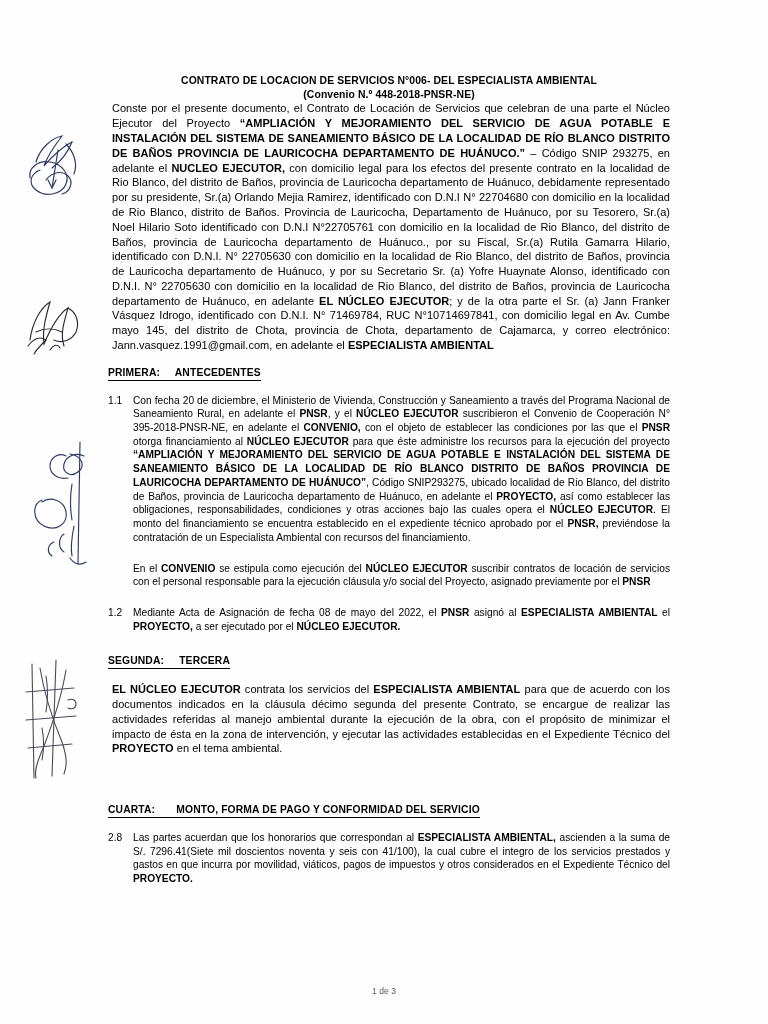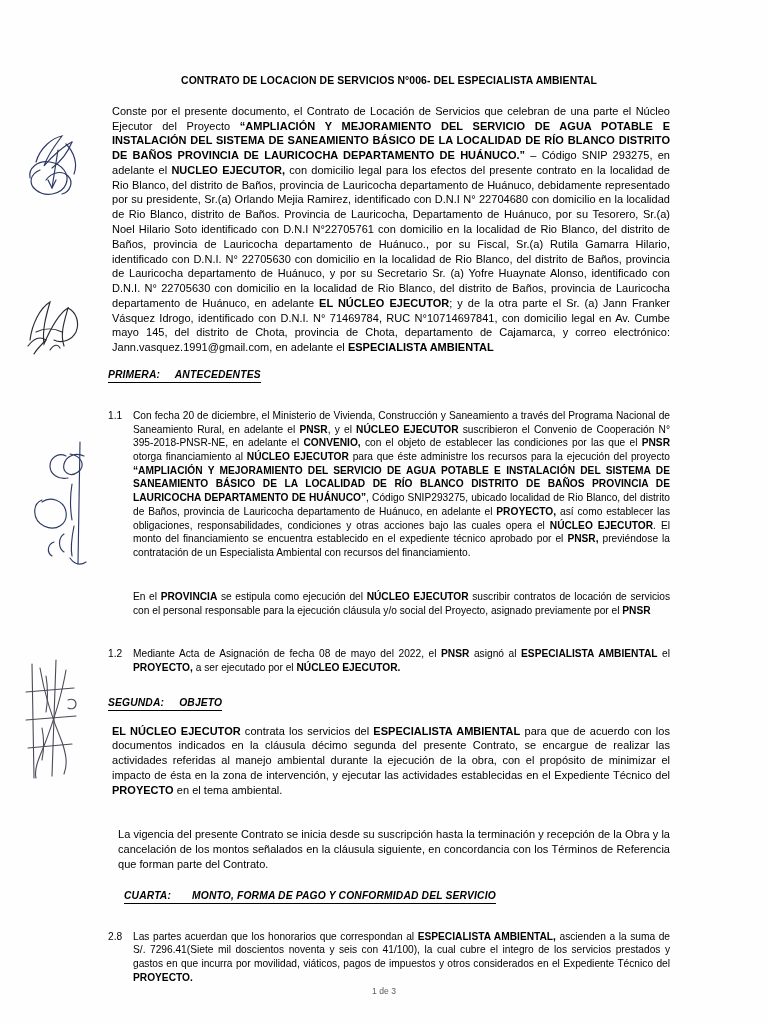--- a/index.html
+++ b/index.html
@@ -31,21 +31,20 @@
     top: 74px;
     width: 562px;
   }
 
   .title-block {
     text-align: center;
     font-weight: bold;
     font-size: 10.4px;
     line-height: 1.32;
     letter-spacing: 0.1px;
-    margin-bottom: 16px;
   }
   .title-line1 { display: block; }
   .title-line2 { display: block; }
 
   p.para {
     margin: 0 0 0 4px;
     font-size: 11px;
     line-height: 1.345;
     text-align: justify;
     text-justify: inter-word;
@@ -57,21 +56,20 @@
 
   .gap-s { height: 9px; }
   .gap-m { height: 13px; }
   .gap-l { height: 17px; }
 
   
   .clause-row {
     display: flex;
     font-size: 10.2px;
     line-height: 1.345;
-    margin-top: 13px;
   }
   .clause-num {
     flex: 0 0 auto;
     width: 25px;
     text-align: left;
   }
   .clause-text {
     flex: 1 1 auto;
     text-align: justify;
     text-justify: inter-word;
@@ -82,21 +80,21 @@
     font-weight: bold;
     font-size: 10.3px;
     letter-spacing: 0.15px;
     white-space: pre;
     display: inline-block;
     border-bottom: 1.3px solid #000;
     padding-bottom: 0px;
     line-height: 1.25;
   }
   .section-head-wrap { margin-left: -26px; }
-  .section-head-wrap.indentA { margin-left: 0px; font-style: italic; }
+  .section-head-wrap.indentA { margin-left: 0px; }
 
   
   .page-footer {
     position: absolute;
     left: 0;
     right: 0;
     top: 986px;
     text-align: center;
     font-size: 8.6px;
     color: #5d5d63;
@@ -174,20 +172,21 @@
         <path d="M20 70 C22 80, 22 92, 20 102"></path>
         <path d="M46 42 C50 40, 54 42, 54 46 C54 50, 50 52, 46 50"></path>
       </g>
     </svg>
   </div>
 
   <div class="doc-body">
 
     <div class="title-block">
       <span class="title-line1">CONTRATO DE LOCACION DE SERVICIOS N°006- DEL ESPECIALISTA AMBIENTAL</span>
+      <span class="title-line2">(Convenio N.º 448-2018-PNSR-NE)</span>
     </div>
 
     <p class="para"><span>Conste por el presente documento, el Contrato de Locación de Servicios que celebran de una parte el Núcleo Ejecutor del Proyecto </span><b>“AMPLIACIÓN Y MEJORAMIENTO DEL SERVICIO DE AGUA POTABLE E INSTALACIÓN DEL SISTEMA DE SANEAMIENTO BÁSICO DE LA LOCALIDAD DE RÍO BLANCO DISTRITO DE BAÑOS PROVINCIA DE LAURICOCHA DEPARTAMENTO DE HUÁNUCO.”</b><span>  – Código SNIP 293275, en adelante el </span><b>NUCLEO EJECUTOR,</b><span> con domicilio legal para los efectos del presente contrato en la localidad de Rio Blanco, del distrito de Baños, provincia de Lauricocha departamento de Huánuco, debidamente representado por su presidente, Sr.(a) Orlando Mejia Ramirez, identificado con D.N.I N° 22704680 con domicilio en la localidad de Rio Blanco, distrito de Baños. Provincia de Lauricocha, Departamento de Huánuco, por su Tesorero, Sr.(a) Noel Hilario Soto identificado con D.N.I N°22705761 con domicilio en la localidad de Rio Blanco, del distrito de Baños, provincia de Lauricocha departamento de Huánuco., por su Fiscal, Sr.(a) Rutila Gamarra Hilario,  identificado con D.N.I. N° 22705630 con domicilio en la localidad de Rio Blanco, del distrito de Baños, provincia de Lauricocha departamento de Huánuco, y por su Secretario Sr. (a) Yofre Huaynate Alonso, identificado con D.N.I. N° 22705630 con domicilio en la localidad de Rio Blanco, del distrito de Baños, provincia de Lauricocha departamento de Huánuco, en adelante </span><b>EL NÚCLEO EJECUTOR</b><span>; y de la otra parte el Sr. (a) Jann Franker Vásquez Idrogo, identificado con D.N.I. N° 71469784, RUC N°10714697841, con domicilio legal en Av. Cumbe mayo 145, del distrito de Chota, provincia de Chota, departamento de Cajamarca,  y correo electrónico: Jann.vasquez.1991@gmail.com, en adelante el </span><b>ESPECIALISTA AMBIENTAL</b></p>
 
     <div class="gap-s"></div>
 
     <div class="section-head-wrap indentA">
       <span class="section-head">PRIMERA:     ANTECEDENTES</span>
     </div>
 
@@ -195,50 +194,49 @@
 
     <div class="clause-row">
       <span class="clause-num">1.1</span>
       <span class="clause-text"><span>Con fecha 20 de diciembre, el Ministerio de Vivienda, Construcción y Saneamiento a través del Programa Nacional de Saneamiento Rural, en adelante el </span><b>PNSR</b><span>, y el </span><b>NÚCLEO EJECUTOR</b><span> suscribieron el Convenio de Cooperación N° 395-2018-PNSR-NE, en adelante el </span><b>CONVENIO,</b><span> con el objeto de establecer las condiciones por las que el </span><b>PNSR</b><span> otorga financiamiento al </span><b>NÚCLEO EJECUTOR</b><span> para que éste administre los recursos para la ejecución del proyecto </span><b>“AMPLIACIÓN Y MEJORAMIENTO DEL SERVICIO DE AGUA POTABLE E INSTALACIÓN DEL SISTEMA DE SANEAMIENTO BÁSICO DE LA LOCALIDAD DE RÍO BLANCO DISTRITO DE BAÑOS PROVINCIA DE LAURICOCHA DEPARTAMENTO DE HUÁNUCO”</b><span>, Código SNIP293275, ubicado localidad de Rio Blanco, del distrito de Baños, provincia de Lauricocha departamento de Huánuco, en adelante el </span><b>PROYECTO,</b><span> así como establecer las obligaciones, responsabilidades, condiciones y otras acciones bajo las cuales opera el </span><b>NÚCLEO EJECUTOR</b><span>. El monto del financiamiento se encuentra establecido en el expediente técnico aprobado por el </span><b>PNSR,</b><span> previéndose la contratación de un Especialista Ambiental con recursos del financiamiento.</span></span>
     </div>
 
     <div class="gap-l"></div>
 
     <div class="clause-row">
       <span class="clause-num"></span>
-      <span class="clause-text"><span>En el </span><b>PROVINCIA</b><span> se estipula como ejecución del </span><b>NÚCLEO EJECUTOR</b><span> suscribir contratos de locación de servicios con el personal responsable para la ejecución cláusula y/o social del Proyecto, asignado previamente por el </span><b>PNSR</b></span>
+      <span class="clause-text"><span>En el </span><b>CONVENIO</b><span> se estipula como ejecución del </span><b>NÚCLEO EJECUTOR</b><span> suscribir contratos de locación de servicios con el personal responsable para la ejecución cláusula y/o social del Proyecto, asignado previamente por el </span><b>PNSR</b></span>
     </div>
 
     <div class="gap-l"></div>
 
     <div class="clause-row">
       <span class="clause-num">1.2</span>
       <span class="clause-text"><span>Mediante Acta de Asignación de fecha 08 de mayo del 2022, el </span><b>PNSR</b><span> asignó al </span><b>ESPECIALISTA AMBIENTAL</b><span> el </span><b>PROYECTO,</b><span> a ser ejecutado por el </span><b>NÚCLEO EJECUTOR.</b></span>
     </div>
 
     <div class="gap-l"></div>
 
     <div class="section-head-wrap indentA">
-      <span class="section-head">SEGUNDA:     OBJETO</span>
+      <span class="section-head">SEGUNDA:     TERCERA</span>
     </div>
 
     <div class="gap-m"></div>
 
     <p class="para"><b>EL NÚCLEO EJECUTOR</b><span> contrata los servicios del </span><b>ESPECIALISTA AMBIENTAL</b><span> para que de acuerdo con los documentos indicados en la cláusula décimo segunda del presente Contrato, se encargue de realizar las actividades referidas al manejo ambiental durante la ejecución de la obra, con el propósito de minimizar el impacto de ésta en la zona de intervención, y ejecutar las actividades establecidas en el Expediente Técnico del </span><b>PROYECTO</b><span> en el tema ambiental.</span></p>
 
     <div class="gap-l"></div>
 
 
     <div class="gap-m"></div>
 
-    <p class="para" style="margin-left:10px;">La vigencia del presente Contrato se inicia desde su suscripción hasta la terminación y recepción de la Obra y la cancelación de los montos señalados en la cláusula siguiente, en concordancia con los Términos de Referencia que forman parte del Contrato.</p>
-
-    <div class="gap-m"></div>
-
-    <div class="section-head-wrap indentA" style="margin-left:16px;">
+
+    <div class="gap-m"></div>
+
+    <div class="section-head-wrap indentA" style="">
       <span class="section-head">CUARTA:       MONTO, FORMA DE PAGO Y CONFORMIDAD DEL SERVICIO</span>
     </div>
 
     <div class="gap-m"></div>
 
     <div class="clause-row">
       <span class="clause-num">2.8</span>
       <span class="clause-text"><span>Las partes acuerdan que los honorarios que correspondan al </span><b>ESPECIALISTA AMBIENTAL,</b><span> ascienden a la suma de S/. 7296.41(Siete mil doscientos noventa y seis con 41/100), la cual cubre el integro de los servicios prestados y gastos en que incurra por movilidad, viáticos, pagos de impuestos y otros considerados en el Expediente Técnico del </span><b>PROYECTO.</b></span>
     </div>
 

